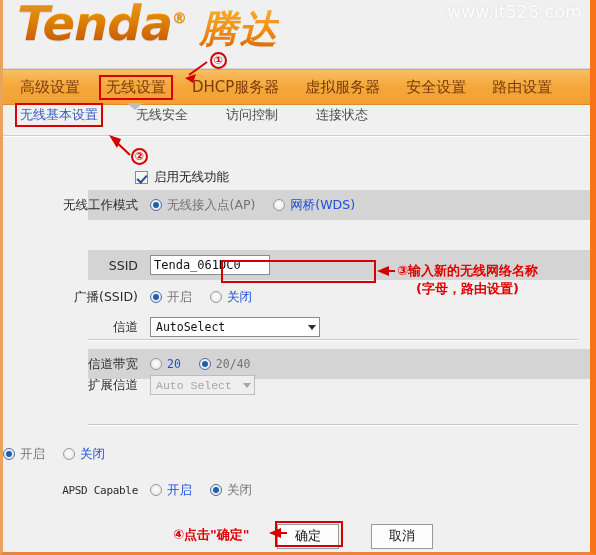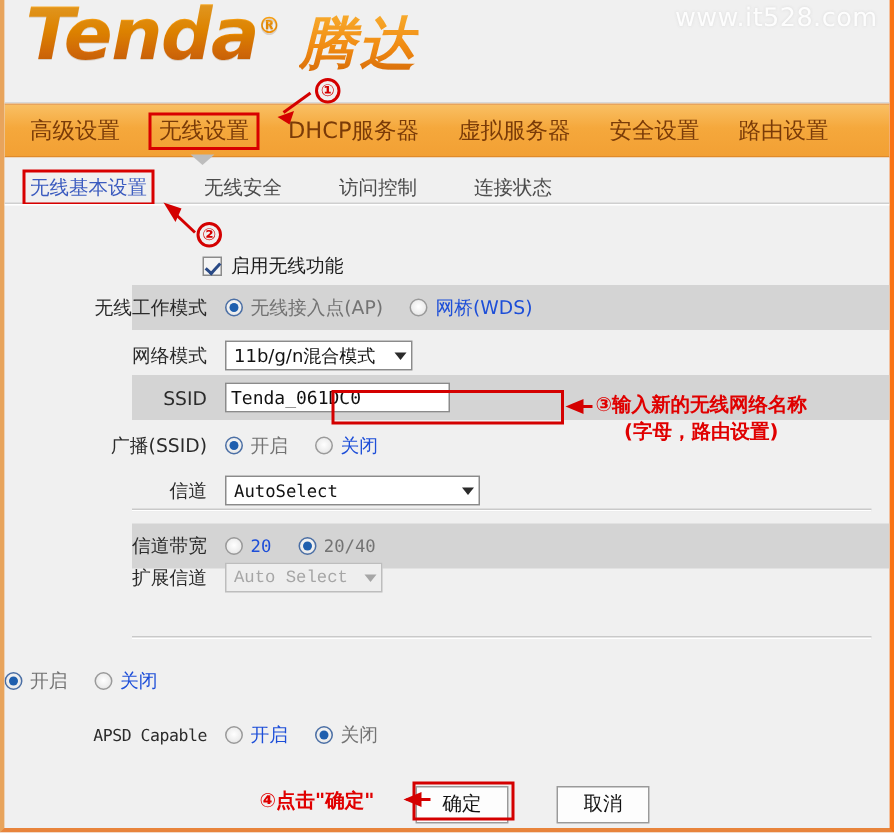--- a/index.html
+++ b/index.html
@@ -12,21 +12,21 @@
     background: #ffffff;
     font-family: "Liberation Sans", sans-serif;
     overflow: hidden;
   }
   .page {
     position: relative;
     width: 596px;
     height: 555px;
     box-sizing: border-box;
     border-left: 3px solid #e8a45c;
-    border-right: 3px solid #f97316;
+    border-right: 6px solid #f97316;
     border-bottom: 3px solid #e8843c;
     background: #f0f0f0;
     overflow: hidden;
   }
 
   
   .header {
     position: relative;
     height: 68px;
     background: #f0f0f0;
@@ -117,21 +117,21 @@
     z-index: 5;
   }
 
   
   .subnav {
     position: relative;
     height: 30px;
     background: #f0f0f0;
     border-bottom: 1px solid #cfcfcf;
     display: flex;
-    align-items: flex-end;
+    align-items: flex-start;
   }
   .subnav .subitem {
     font-family: "DejaVu Sans", sans-serif;
     font-size: 13px;
     color: #4b4b4b;
     margin: 0 16px;
     padding: 1px 3px;
     white-space: nowrap;
     cursor: pointer;
   }
@@ -286,21 +286,21 @@
   }
   .sel.disabled {
     background: #eeeeee;
     border-color: #bdbdbd;
     color: #a6a6a6;
   }
   .sel.disabled .arw { border-top-color: #a6a6a6; }
 
   
   .tinput {
-    width: 150px;
+    width: 120px;
     height: 20px;
     background: #ffffff;
     border: 1px solid #8b8b8b;
     box-sizing: border-box;
     font-family: "DejaVu Sans Mono", monospace;
     font-size: 12px;
     color: #111;
     padding: 0 3px;
     line-height: 18px;
   }
@@ -412,29 +412,20 @@
           <span class="radio on"></span>
           <span class="radio-label">无线接入点(AP)</span>
         </span>
         <span class="radio-wrap">
           <span class="radio"></span>
           <span class="radio-label dim">网桥(WDS)</span>
         </span>
       </div>
     </div>
 
-    <div class="frow" style="top:86px;">
-      <div class="flabel">网络模式</div>
-      <div class="fctl">
-        <span class="sel" style="width:125px;">
-          <span>11b/g/n混合模式</span>
-          <span class="arw"></span>
-        </span>
-      </div>
-    </div>
 
     <div class="frow" style="top:114px;">
       <div class="flabel">SSID</div>
       <div class="fctl">
         <input class="tinput" type="text" value="Tenda_061DC0" style="">
       </div>
     </div>
 
     <div class="frow" style="top:146px;">
       <div class="flabel">广播(SSID)</div>

